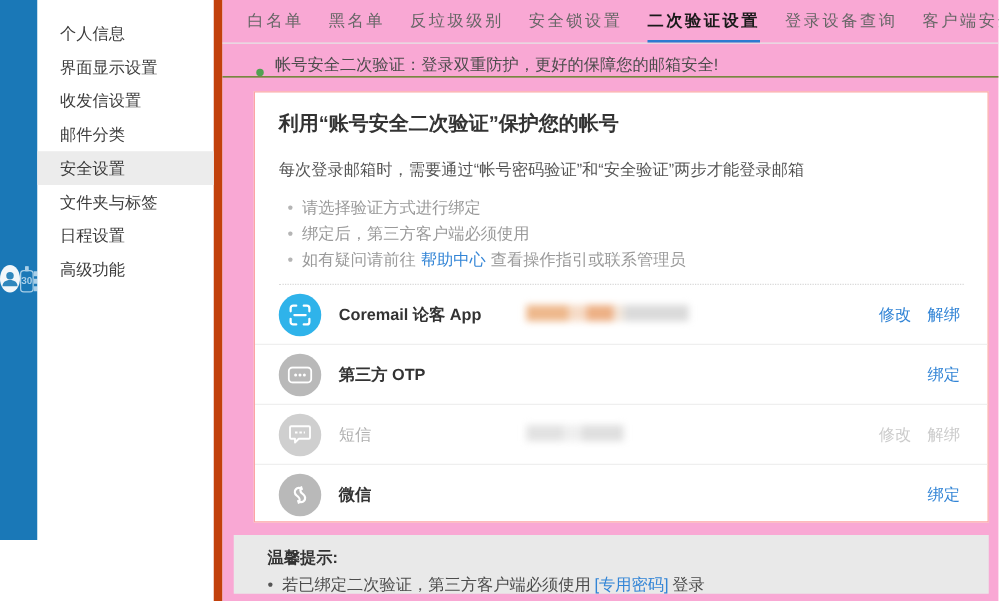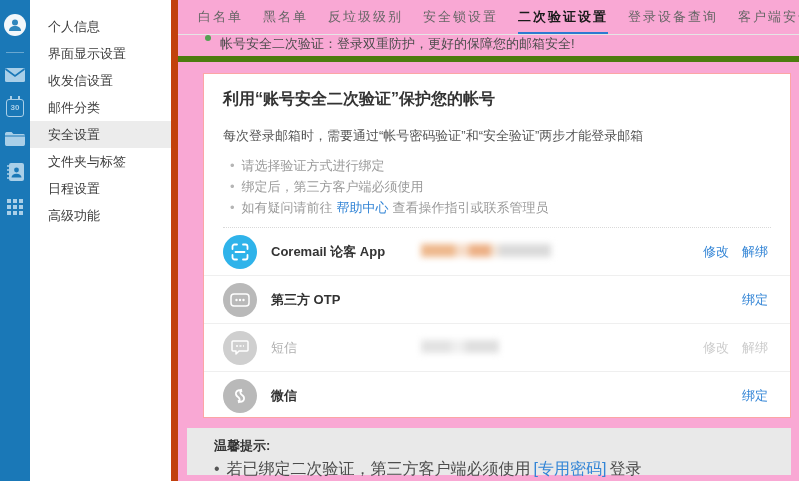--- a/index.html
+++ b/index.html
@@ -1,21 +1,21 @@
 <!DOCTYPE html>
 <html><head>
 <meta charset="utf-8">
 <style>
   * { margin:0; padding:0; box-sizing:border-box; }
   body { font-family:"Liberation Sans","DejaVu Sans",sans-serif; background:#fff; }
   .screen { position:relative; width:799px; height:481px; background:#fff; overflow:hidden; }
 
   
-  .nav-rail { position:absolute; left:0; top:0; width:30px; height:481px; background:#1a78b7;
-              display:flex; flex-direction:column; align-items:center; }
+  .nav-rail { position:absolute; left:0; top:0; width:30px; height:432px; background:#1a78b7;
+              display:flex; flex-direction:row; align-items:center; }
   .avatar { margin-top:14px; width:22px; height:22px; border-radius:50%; background:#f2f7fa;
             display:flex; align-items:center; justify-content:center; cursor:pointer; }
   .rail-divider { margin-top:16px; width:18px; height:1px; background:rgba(255,255,255,0.35); }
   .rail-icon { cursor:pointer; display:block; }
   .rail-icon.mail { margin-top:15px; }
   .rail-icon.cal { margin-top:17px; width:18px; height:18px; border:1.5px solid #a9cfe8; border-radius:3px;
                    position:relative; color:#a9cfe8; font-size:8px; font-weight:bold; text-align:center; line-height:15px; }
   .rail-icon.cal:before, .rail-icon.cal:after { content:""; position:absolute; top:-4px; width:2px; height:4px; background:#a9cfe8; }
   .rail-icon.cal:before { left:3px; } .rail-icon.cal:after { right:3px; }
   .rail-icon.fold { margin-top:15px; }
@@ -33,21 +33,21 @@
   .menu-item { height:27px; line-height:27px; padding-left:18px; font-size:13px; color:#3c3c3c; cursor:pointer; }
   .menu-item.active { background:#ececec; }
 
   
   .content { position:absolute; left:178px; top:0; width:621px; height:481px; background:#f9a8d4; }
   .tabbar { height:35px; display:flex; align-items:stretch; padding-left:20px; border-bottom:1px solid #e5e5e5; }
   .tab { margin-right:20px; font-size:13px; letter-spacing:2px; color:#666; line-height:33px;
          border-bottom:2px solid transparent; cursor:pointer; white-space:nowrap; }
   .tab.active { color:#1a1a1a; font-weight:bold; border-bottom-color:#2d7ad0; }
 
-  .notice { height:27px; display:flex; align-items:flex-start; padding-left:27px; border-bottom:6px solid #4d7c0f;
+  .notice { height:27px; display:flex; align-items:flex-end; padding-left:27px; border-bottom:1px solid #4d7c0f;
             font-size:13px; color:#4c4c4c; }
   .green-dot { width:6px; height:6px; border-radius:50%; background:#52a152; margin-right:9px; flex:0 0 auto; }
 
   .panel { position:absolute; left:25px; top:73px; width:588px; height:345px; border:1px solid #fca5a5; background:#fff; overflow:hidden; }
   .panel-title { margin:15px 19px 0 19px; font-size:16px; font-weight:bold; color:#333; }
   .panel-subtitle { margin:17px 19px 0 19px; font-size:13px; color:#555; }
   .bullets { margin:10px 19px 0 26px; font-size:13px; color:#9a9a9a; line-height:21px; list-style:none; }
   .bullets li:before { content:"•"; margin-right:7px; color:#b5b5b5; }
   .help-link { color:#3385d6; cursor:pointer; margin:0 4px; }
   .dotted-sep { margin:9px 19px 0 19px; border-top:1px dotted #d9d9d9; height:0; }
@@ -61,21 +61,21 @@
   .m-name { font-size:13px; font-weight:bold; color:#333; width:150px; }
   .m-name.dim { color:#b0b0b0; font-weight:normal; }
   .blur-strip { display:flex; height:13px; filter:blur(3px); border-radius:2px; overflow:visible; margin-top:-2px; }
   .blur-strip i { display:block; height:100%; }
   .row-actions { margin-left:auto; display:flex; gap:13px; font-size:13px; white-space:nowrap; }
   .action-link { color:#3385d6; cursor:pointer; }
   .action-link.disabled { color:#cccccc; cursor:default; }
 
   .tip-box { position:absolute; left:9px; top:428px; width:604px; height:47px; background:#e9e9e9; }
   .tip-title { padding:9px 0 0 27px; font-size:13px; font-weight:bold; color:#333; }
-  .tip-line { padding:4px 0 0 27px; font-size:16px; color:#4c4c4c; }
+  .tip-line { padding:4px 0 0 27px; font-size:13px; color:#4c4c4c; }
   .tip-line .dot { margin-right:7px; color:#555; }
   .tip-link { color:#3385d6; cursor:pointer; margin:0 3px; }
 </style>
 </head>
 <body>
 
 <div class="screen">
 
   <div class="cutoff-red"></div>
   <div class="cutoff-gray"></div>

